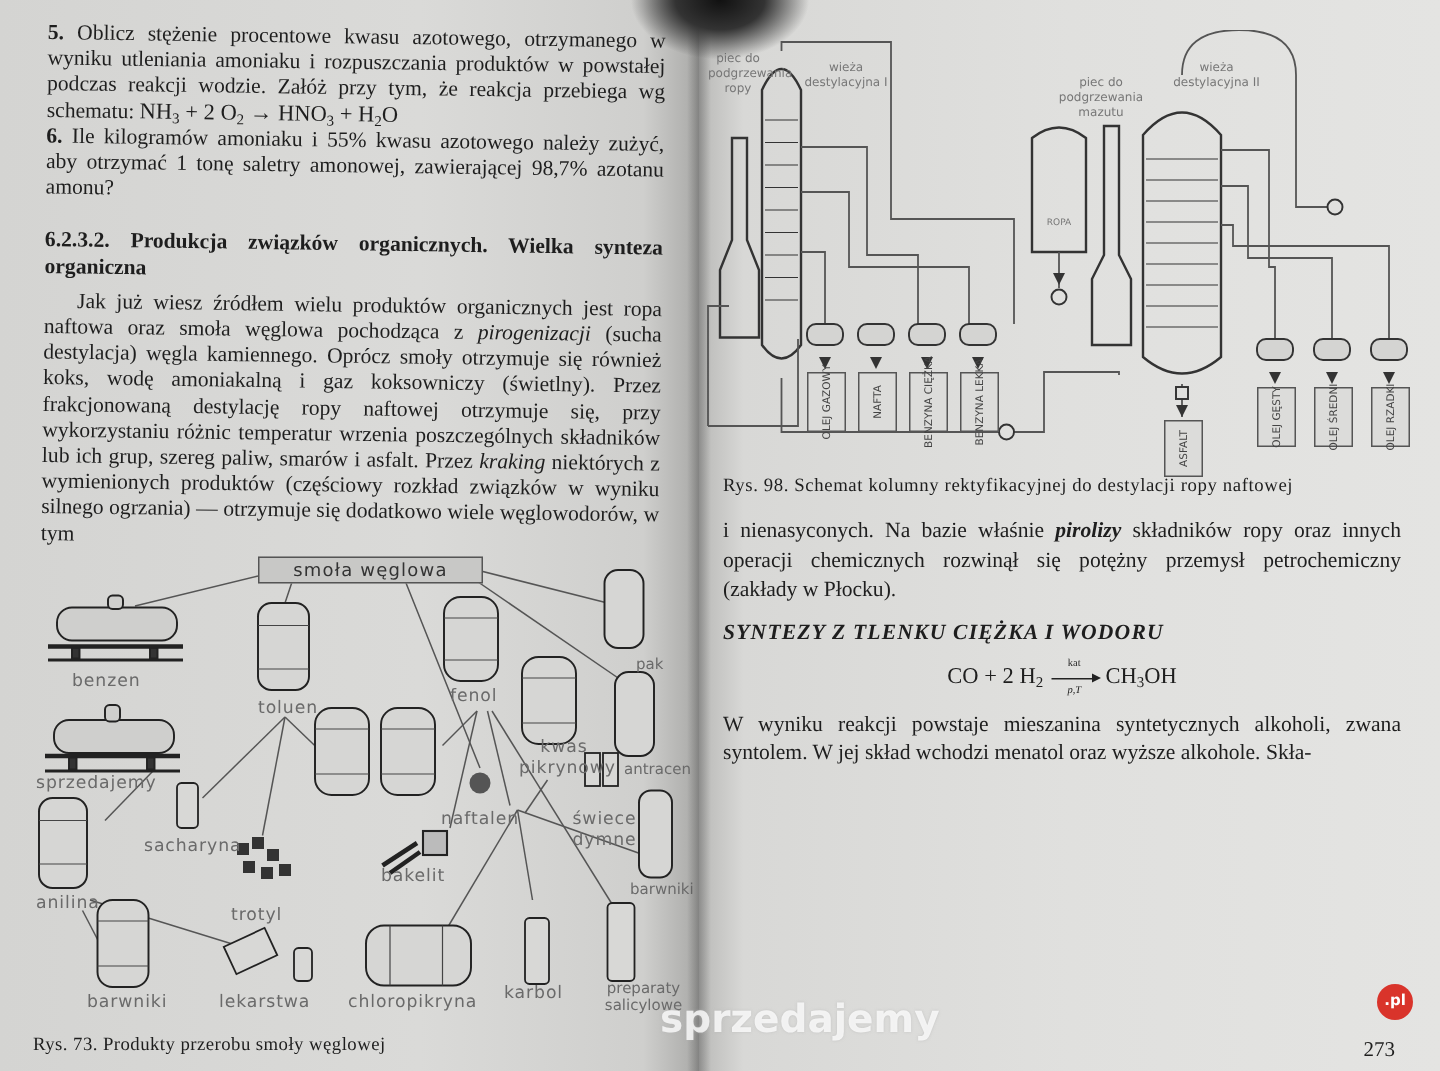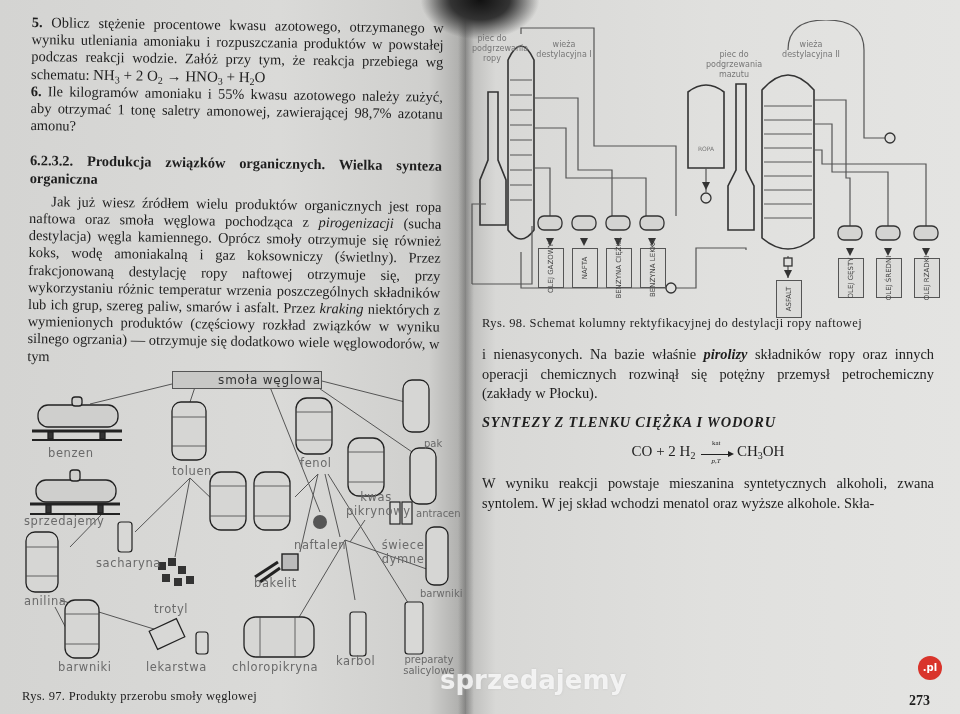--- a/index.html
+++ b/index.html
@@ -39,42 +39,42 @@
   .italic { font-style: italic; }
 
   
   .fig97 { position: absolute; left: 10px; top: 362px; width: 446px; height: 316px; }
   .fig97 svg { position: absolute; left: 0; top: 0; }
   .fig-label { position: absolute; font-family: "DejaVu Sans", sans-serif; font-size: 11.5px; color: #6a6a6a; letter-spacing: 0.6px; white-space: nowrap; }
   .fig-label.small { font-size: 10px; letter-spacing: 0; }
   .tar-box {
     position: absolute; left: 162px; top: 9px; width: 148px; height: 16px;
     border: 1px solid #555; background: #c8c8c6;
-    font-family: "DejaVu Sans", sans-serif; font-size: 12px; text-align: right; line-height: 16px; color: #333; letter-spacing: 0.8px;
+    font-family: "DejaVu Sans", sans-serif; font-size: 12px; text-align: center; line-height: 16px; color: #333; letter-spacing: 0.8px;
   }
   .caption-left { position: absolute; left: 22px; top: 689px; font-size: 12.5px; letter-spacing: 0.3px; }
 
   
   .fig98 { position: absolute; left: 0; top: 20px; width: 494px; height: 300px; }
   .fig98 .dlabel { position: absolute; font-family: "DejaVu Sans", sans-serif; font-size: 8px; color: #777; text-align: center; line-height: 10px; }
   .vbox { position: absolute; border: 1px solid #555; background: #dcdcda; }
   .vbox span { position: absolute; left: 50%; top: 50%; transform: translate(-50%,-50%) rotate(-90deg); font-family: "DejaVu Sans", sans-serif; font-size: 7px; color: #444; white-space: nowrap; text-align: center; line-height: 8px; }
   .caption-right { position: absolute; left: 16px; top: 316px; font-size: 12.5px; letter-spacing: 0.4px; }
 
   .rp-text { position: absolute; left: 16px; top: 345px; width: 452px; font-size: 14.4px; line-height: 19.5px; }
   .rp-text p { margin: 0; text-align: justify; }
   .rp-heading { font-style: italic; font-weight: bold; letter-spacing: 0.8px; margin: 9px 0 0 0 !important; }
   .bolditalic { font-weight: bold; font-style: italic; }
   .equation { text-align: center !important; margin: 10px 0 12px 0 !important; font-size: 15px; }
   .arrow-wrap { display: inline-block; position: relative; width: 34px; text-align: center; vertical-align: middle; }
   .arrow-wrap .top { position: absolute; top: -9px; left: 0; width: 100%; font-size: 7px; }
   .arrow-wrap .bot { position: absolute; top: 9px; left: 0; width: 100%; font-size: 7px; font-style: italic; }
   .arrow-wrap .line { display: inline-block; width: 30px; border-top: 1px solid #222; position: relative; top: -2px; }
   .arrow-wrap .line::after { content: ""; position: absolute; right: -3px; top: -4px; border-left: 6px solid #222; border-top: 3.5px solid transparent; border-bottom: 3.5px solid transparent; }
-  .page-number { position: absolute; right: 30px; top: 693px; font-size: 14px; font-weight: bold; }
+  .page-number { position: absolute; right: 30px; top: 693px; font-size: 14px; }
   .watermark {
     position: absolute; left: 440px; top: 665px; font-family: "DejaVu Sans", sans-serif; font-weight: bold; font-size: 26px;
     color: rgba(255,255,255,0.78); letter-spacing: 0px; text-shadow: 0 0 2px rgba(180,180,180,.6);
   }
   .wm-badge {
     position: absolute; left: 918px; top: 656px; width: 24px; height: 24px; border-radius: 50%; background: #d9342b;
     color: #fff; font-family: "DejaVu Sans", sans-serif; font-weight: bold; font-size: 10px; text-align: center; line-height: 24px;
   }
 </style>
 </head>
@@ -214,21 +214,21 @@
       <span class="fig-label" style="left:244px;top:214px">bakelit</span>
       <span class="fig-label" style="left:222px;top:298px">chloropikryna</span>
       <span class="fig-label" style="left:336px;top:128px;width:60px;white-space:normal;text-align:center;line-height:14px">kwas pikrynowy</span>
       <span class="fig-label" style="left:326px;top:292px">karbol</span>
       <span class="fig-label small" style="left:414px;top:76px">pak</span>
       <span class="fig-label small" style="left:406px;top:146px">antracen</span>
       <span class="fig-label" style="left:368px;top:176px;width:50px;white-space:normal;text-align:center;line-height:14px">świece dymne</span>
       <span class="fig-label small" style="left:410px;top:226px">barwniki</span>
       <span class="fig-label small" style="left:392px;top:292px;width:54px;white-space:normal;text-align:center;line-height:11px">preparaty salicylowe</span>
     </div>
-    <div class="caption-left">Rys. 97. Produkty przerobu smoły węglowej</div>
+    <div class="caption-left">Rys. 73. Produkty przerobu smoły węglowej</div>
   </div>
 
   <div class="page page-right">
     <div class="fig98">
       <svg width="494" height="300" viewBox="0 0 494 300">
         <g stroke="#333" stroke-width="1.6" fill="none">
 
           <path d="M22 72 L22 140 L14 160 L14 205 L40 205 L40 160 L32 140 L32 72 Z"></path>
 
           <path d="M42 210 L42 40 Q55 12 68 40 L68 210 Q55 228 42 210 Z"></path>

